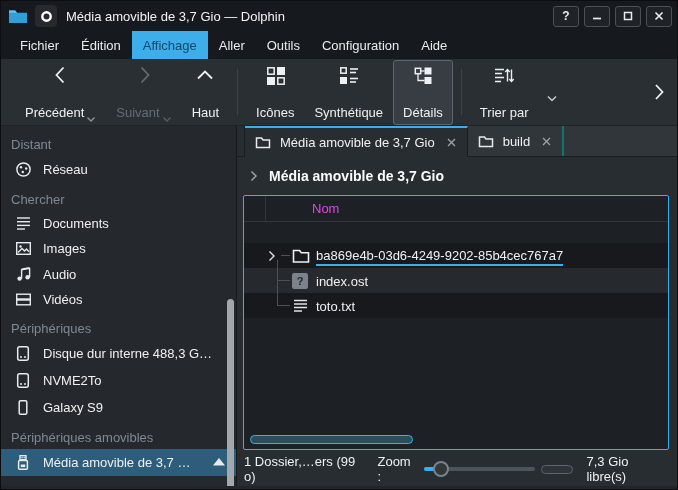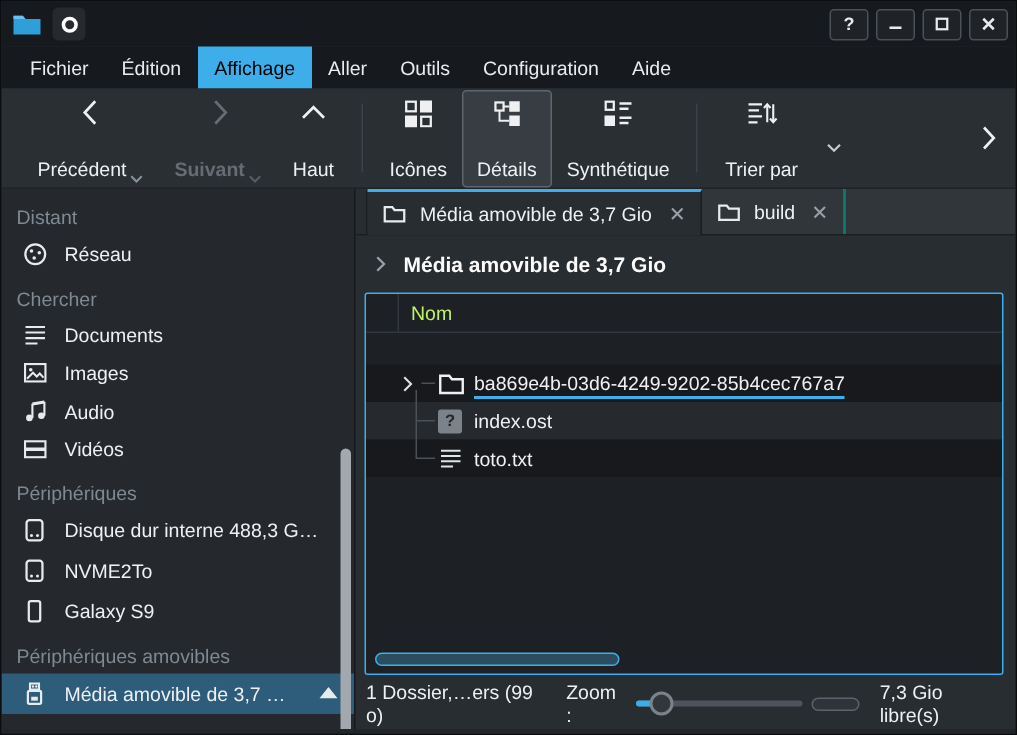--- a/index.html
+++ b/index.html
@@ -17,29 +17,29 @@
     display:grid; place-items:center; }
   .title-text { color:#f2f3f5; margin-left:2px; }
   .win-controls { margin-left:auto; display:flex; gap:5px; }
   .win-btn { width:26px; height:21px; background:#1f2327; border:1px solid #4a5157;
     border-radius:3px; color:#e8ebee; font-weight:bold; font-size:12px;
     display:grid; place-items:center; line-height:1; }
 
   
   .menubar { flex:0 0 28px; background:#16191d; display:flex; align-items:stretch; padding-left:8px; }
   .menu-item { display:flex; align-items:center; padding:0 11px; color:#e9ecee; }
-  .menu-item.active { background:#3daee9; color:#000000; }
+  .menu-item.active { background:#3daee9; color:#0c4a6e; }
 
   
   .toolbar { flex:0 0 64px; background:#2a2f34; border-bottom:1px solid #1f2327;
     display:flex; align-items:center; padding:0 12px 0 14px; }
   .tb-btn { display:flex; flex-direction:column; align-items:center; justify-content:center;
     gap:21px; padding:5px 9px; border:1px solid transparent; border-radius:3px; color:#eff0f1; }
   .tb-btn.checked { background:#373d43; border-color:#5d656d; }
-  .tb-btn.disabled { color:#656d74;font-weight:bold; }
+  .tb-btn.disabled { color:#656d74; }
   .tb-label-row { display:flex; align-items:flex-end; gap:2px; line-height:1; }
   .tb-sub-chevron { margin-bottom:-4px; }
   .tb-sep { width:1px; height:46px; background:#3c4248; margin:0 8px; }
   .tb-ext-chevron { margin:14px 0 0 8px; }
   .tb-spacer { flex:1; }
 
   
   .main { flex:1; display:flex; min-height:0; }
   .bottom-strip { flex:0 0 3px; background:#22262a; }
 
@@ -72,21 +72,21 @@
   .tab-close { display:grid; place-items:center; margin-left:2px; }
 
   .breadcrumb { flex:0 0 38px; display:flex; align-items:center; gap:11px; padding-left:13px; }
   .bc-title { font-weight:bold; font-size:14px; color:#fcfcfc; }
 
   .view-wrap { flex:1; min-height:0; margin:0 8px 2px 6px; }
   .view { height:100%; border:1px solid #3daee9; border-radius:2px; background:#1d2024;
     position:relative; display:flex; flex-direction:column; overflow:hidden; }
   .view-header { flex:0 0 26px; display:flex; align-items:stretch; border-bottom:1px solid #31373d; }
   .vh-expander-col { width:22px; border-right:1px solid #31373d; }
-  .vh-name { display:flex; align-items:center; padding-left:8px; color:#bef264; }
+  .vh-name { display:flex; align-items:center; padding-left:8px; color:#d946ef;margin-left:38px; }
 
   .rows { position:relative;margin-top:21px; }
   .row { height:25px; position:relative; }
   .row.dark { background:#17191d; }
   .row.light { background:#26292e; }
   .row-expander { position:absolute; left:24px; top:50%; transform:translateY(-50%); display:grid; place-items:center; }
   .file-icon { position:absolute; left:48px; top:50%; transform:translateY(-50%); display:grid; place-items:center; }
   .file-name { position:absolute; left:72px; top:50%; transform:translateY(-50%); white-space:nowrap; }
   .file-name.link { border-bottom:2px solid #3daee9; padding-bottom:1px; top:calc(50% + 1px); }
   .unknown-badge { width:16px; height:16px; background:#7b828a; border-radius:2px; color:#23272b;
@@ -122,20 +122,21 @@
       <svg width="20" height="16" viewBox="0 0 20 16">
           <path d="M1 2.5 h6.2 l1.8 2.2 h10 V15 H1 Z" fill="#2e9fd9"></path>
           <path d="M1 2.5 h6.2 l1.8 2.2 H1 Z" fill="#6bc2ee"></path>
         </svg>
     </span>
     <span class="appmenu-btn">
       <svg width="13" height="13" viewBox="0 0 13 13">
           <circle cx="6.5" cy="6.5" r="4.2" fill="none" stroke="#ffffff" stroke-width="2.4"></circle>
         </svg>
     </span>
+    <span class="title-text">Média amovible de 3,7 Gio — Dolphin</span>
     <span class="win-controls">
       <span class="win-btn">?</span>
       <span class="win-btn">
         <svg width="10" height="10" viewBox="0 0 10 10">
             <line x1="1" y1="7.5" x2="9" y2="7.5" stroke="#e8ebee" stroke-width="1.7"></line>
           </svg>
       </span>
       <span class="win-btn">
         <svg width="10" height="10" viewBox="0 0 10 10">
             <rect x="1.5" y="1.5" width="7" height="7" fill="none" stroke="#e8ebee" stroke-width="1.5"></rect>
@@ -195,43 +196,43 @@
       <svg width="19" height="19" viewBox="0 0 19 19">
         <rect x="1.8" y="1.8" width="6.4" height="6.4" fill="none" stroke="#eff0f1" stroke-width="1.5"></rect>
         <rect x="11" y="1" width="8" height="8" fill="#eff0f1"></rect>
         <rect x="1" y="11" width="8" height="8" fill="#eff0f1"></rect>
         <rect x="11.8" y="11.8" width="6.4" height="6.4" fill="none" stroke="#eff0f1" stroke-width="1.5"></rect>
         </svg>
       <span class="tb-label-row">
           <span>Icônes</span>
         </span>
     </span>
-    <span class="tb-btn checked">
-      <svg width="20" height="19" viewBox="0 0 20 19">
-        <rect x="2.3" y="2.3" width="5.4" height="5.4" fill="none" stroke="#eff0f1" stroke-width="1.5"></rect>
-        <line x1="7.7" y1="5" x2="11.5" y2="5" stroke="#eff0f1" stroke-width="1.3"></line>
-        <rect x="11.5" y="1.5" width="7" height="7" fill="#eff0f1"></rect>
-        <path d="M5 7.7 V14.5 H11.5" fill="none" stroke="#eff0f1" stroke-width="1.3"></path>
-        <rect x="11.5" y="11" width="7" height="7" fill="#eff0f1"></rect>
-        </svg>
-      <span class="tb-label-row">
-          <span>Détails</span>
-        </span>
-    </span>
     <span class="tb-btn">
       <svg width="20" height="19" viewBox="0 0 20 19">
         <rect x="1.8" y="1.8" width="5.4" height="5.4" fill="none" stroke="#eff0f1" stroke-width="1.5"></rect>
         <line x1="11" y1="3" x2="19" y2="3" stroke="#eff0f1" stroke-width="1.6"></line>
         <line x1="11" y1="6.5" x2="17" y2="6.5" stroke="#eff0f1" stroke-width="1.6"></line>
         <rect x="1" y="11" width="7" height="7" fill="#eff0f1"></rect>
         <line x1="11" y1="12.5" x2="19" y2="12.5" stroke="#eff0f1" stroke-width="1.6"></line>
         <line x1="11" y1="16" x2="17" y2="16" stroke="#eff0f1" stroke-width="1.6"></line>
         </svg>
       <span class="tb-label-row">
           <span>Synthétique</span>
+        </span>
+    </span>
+    <span class="tb-btn checked">
+      <svg width="20" height="19" viewBox="0 0 20 19">
+        <rect x="2.3" y="2.3" width="5.4" height="5.4" fill="none" stroke="#eff0f1" stroke-width="1.5"></rect>
+        <line x1="7.7" y1="5" x2="11.5" y2="5" stroke="#eff0f1" stroke-width="1.3"></line>
+        <rect x="11.5" y="1.5" width="7" height="7" fill="#eff0f1"></rect>
+        <path d="M5 7.7 V14.5 H11.5" fill="none" stroke="#eff0f1" stroke-width="1.3"></path>
+        <rect x="11.5" y="11" width="7" height="7" fill="#eff0f1"></rect>
+        </svg>
+      <span class="tb-label-row">
+          <span>Détails</span>
         </span>
     </span>
     <span class="tb-sep"></span>
     <span class="tb-btn">
       <svg width="22" height="19" viewBox="0 0 22 19">
         <line x1="2" y1="3.5" x2="11" y2="3.5" stroke="#eff0f1" stroke-width="1.5"></line>
         <line x1="2" y1="7.5" x2="9" y2="7.5" stroke="#eff0f1" stroke-width="1.5"></line>
         <line x1="2" y1="11.5" x2="11" y2="11.5" stroke="#eff0f1" stroke-width="1.5"></line>
         <line x1="2" y1="15.5" x2="8" y2="15.5" stroke="#eff0f1" stroke-width="1.5"></line>
         <line x1="14.5" y1="15.5" x2="14.5" y2="4" stroke="#eff0f1" stroke-width="1.4"></line>

